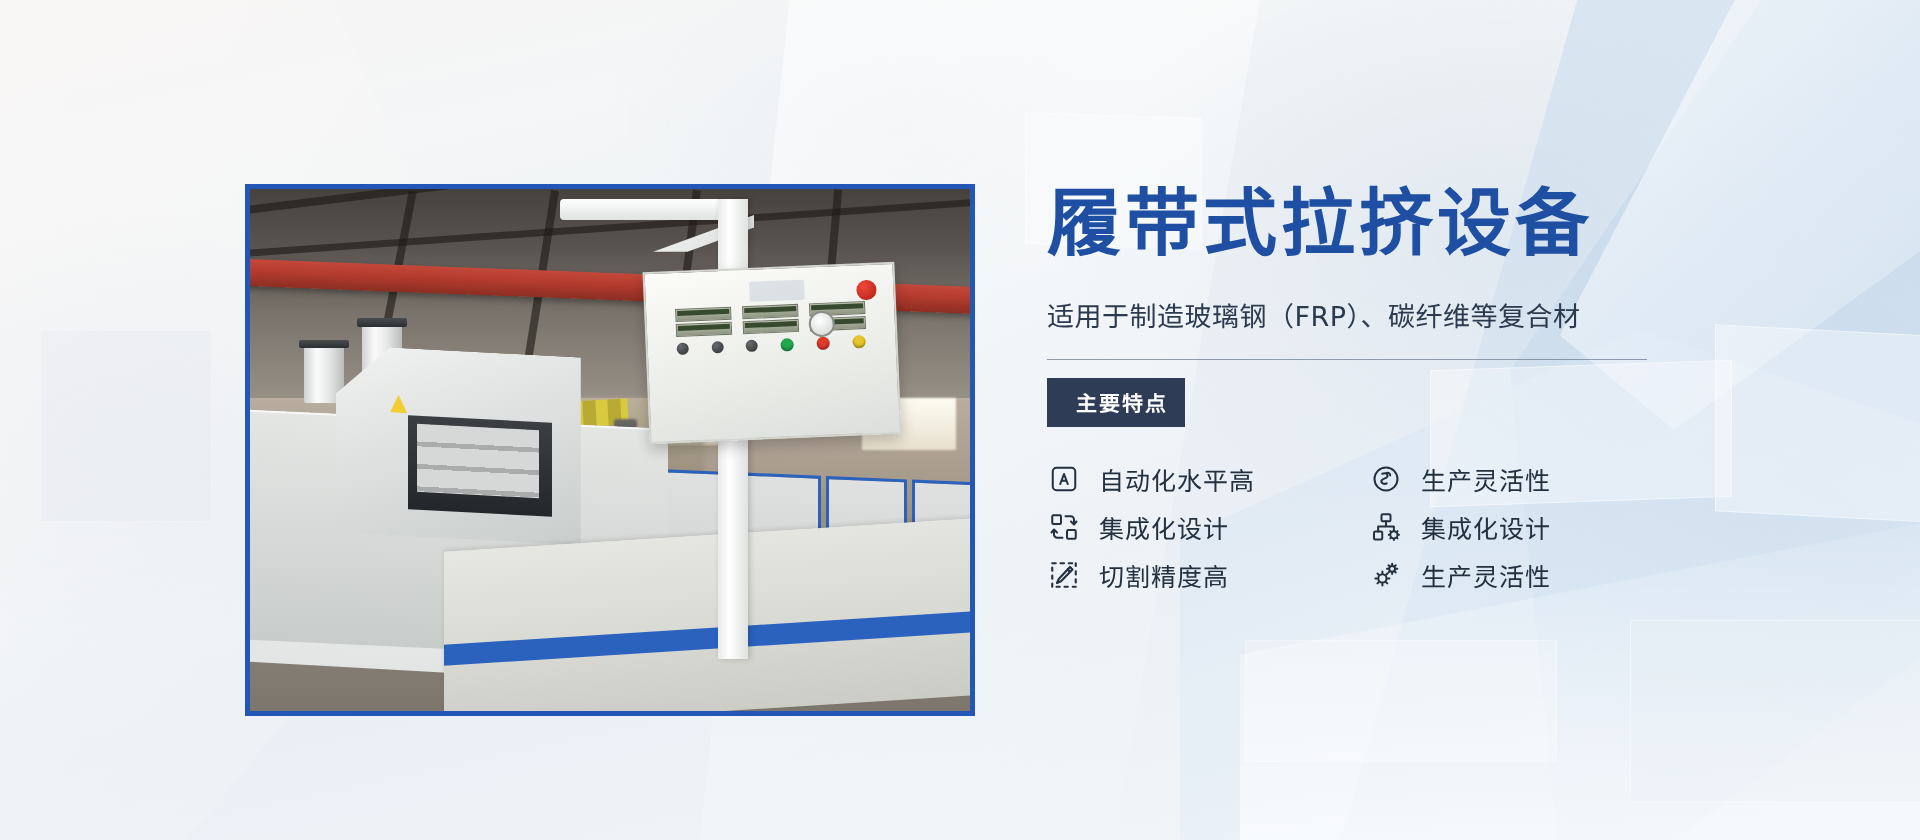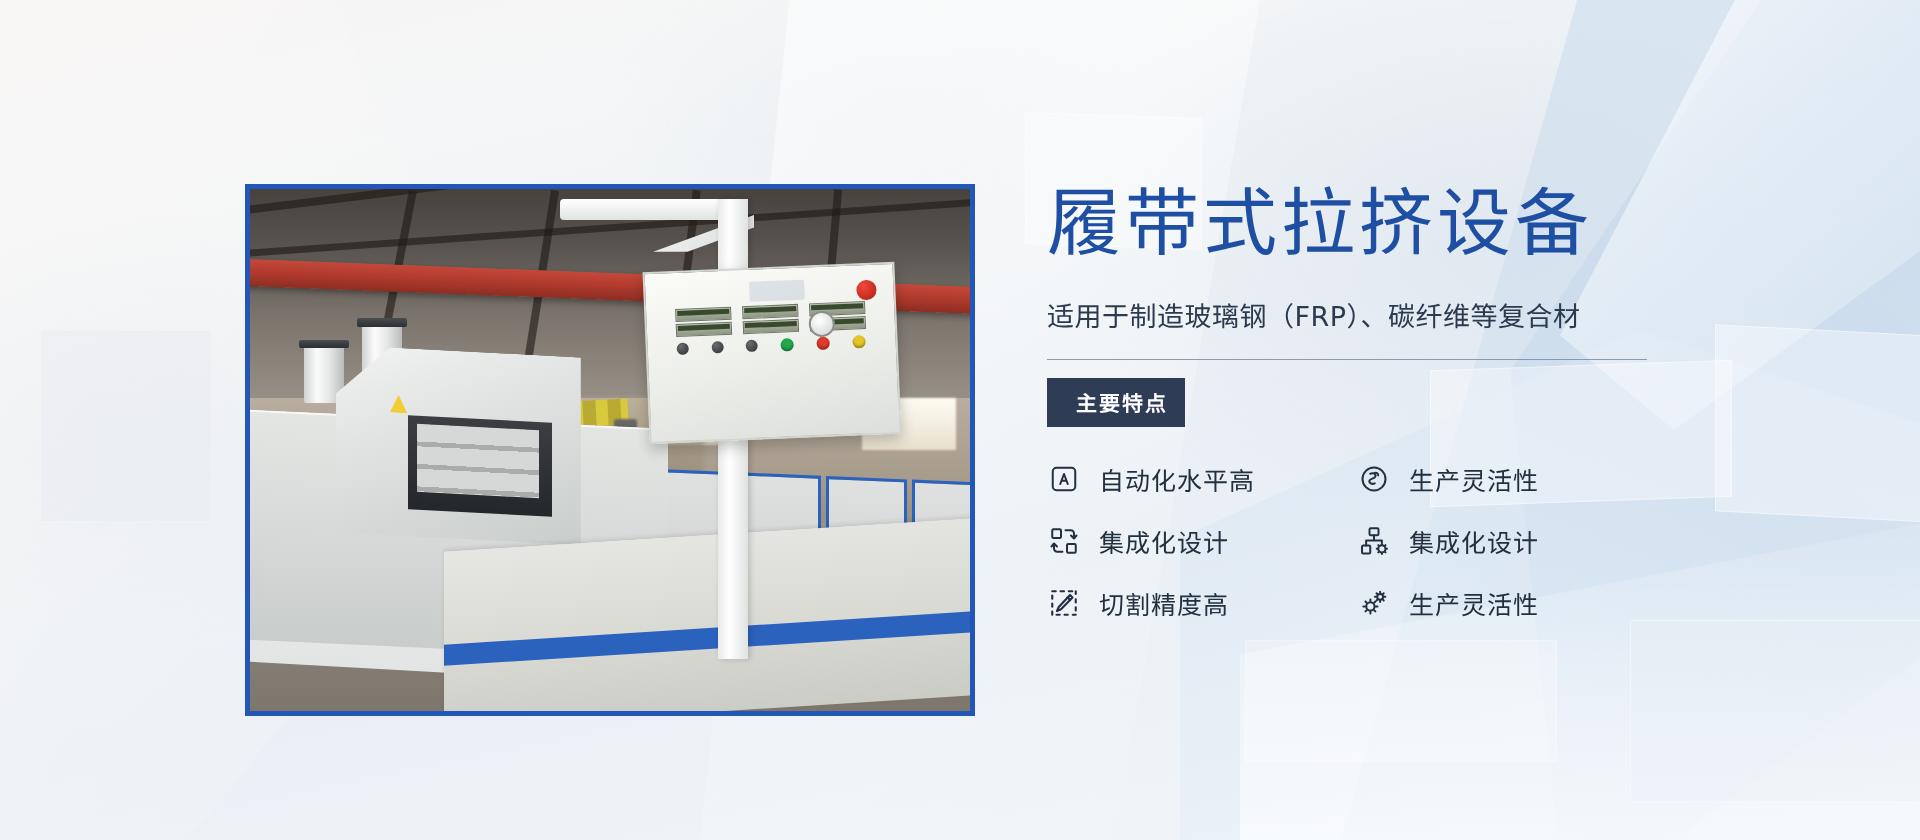--- a/index.html
+++ b/index.html
@@ -295,21 +295,21 @@
   .content {
     position: absolute;
     left: 1047px;
     top: 186px;
     width: 690px;
   }
   .headline {
     font-family: "DejaVu Sans", "Liberation Sans", sans-serif;
     font-size: 74px;
     line-height: 1;
-    font-weight: normal;
+    font-weight: bold;
     color: #1e4fa3;
     letter-spacing: 4px;
     margin: 0 0 36px 0;
     white-space: nowrap;
   }
   .subtitle {
     font-family: "DejaVu Sans", "Liberation Sans", sans-serif;
     font-size: 27px;
     line-height: 1.52;
     color: #2b3a4e;
@@ -335,20 +335,21 @@
     letter-spacing: 2px;
     padding: 9px 17px 10px 29px;
   }
 
   .features {
     margin-top: 34px;
     display: grid;
     grid-template-columns: 310px 310px;
     row-gap: 26px;
     column-gap: 0;
+    gap: 12px;
   }
   .feature {
     display: flex;
     align-items: center;
     gap: 18px;
   }
   .feature .ficon {
     width: 34px; height: 34px;
     flex: 0 0 34px;
     display: flex; align-items: center; justify-content: center;

